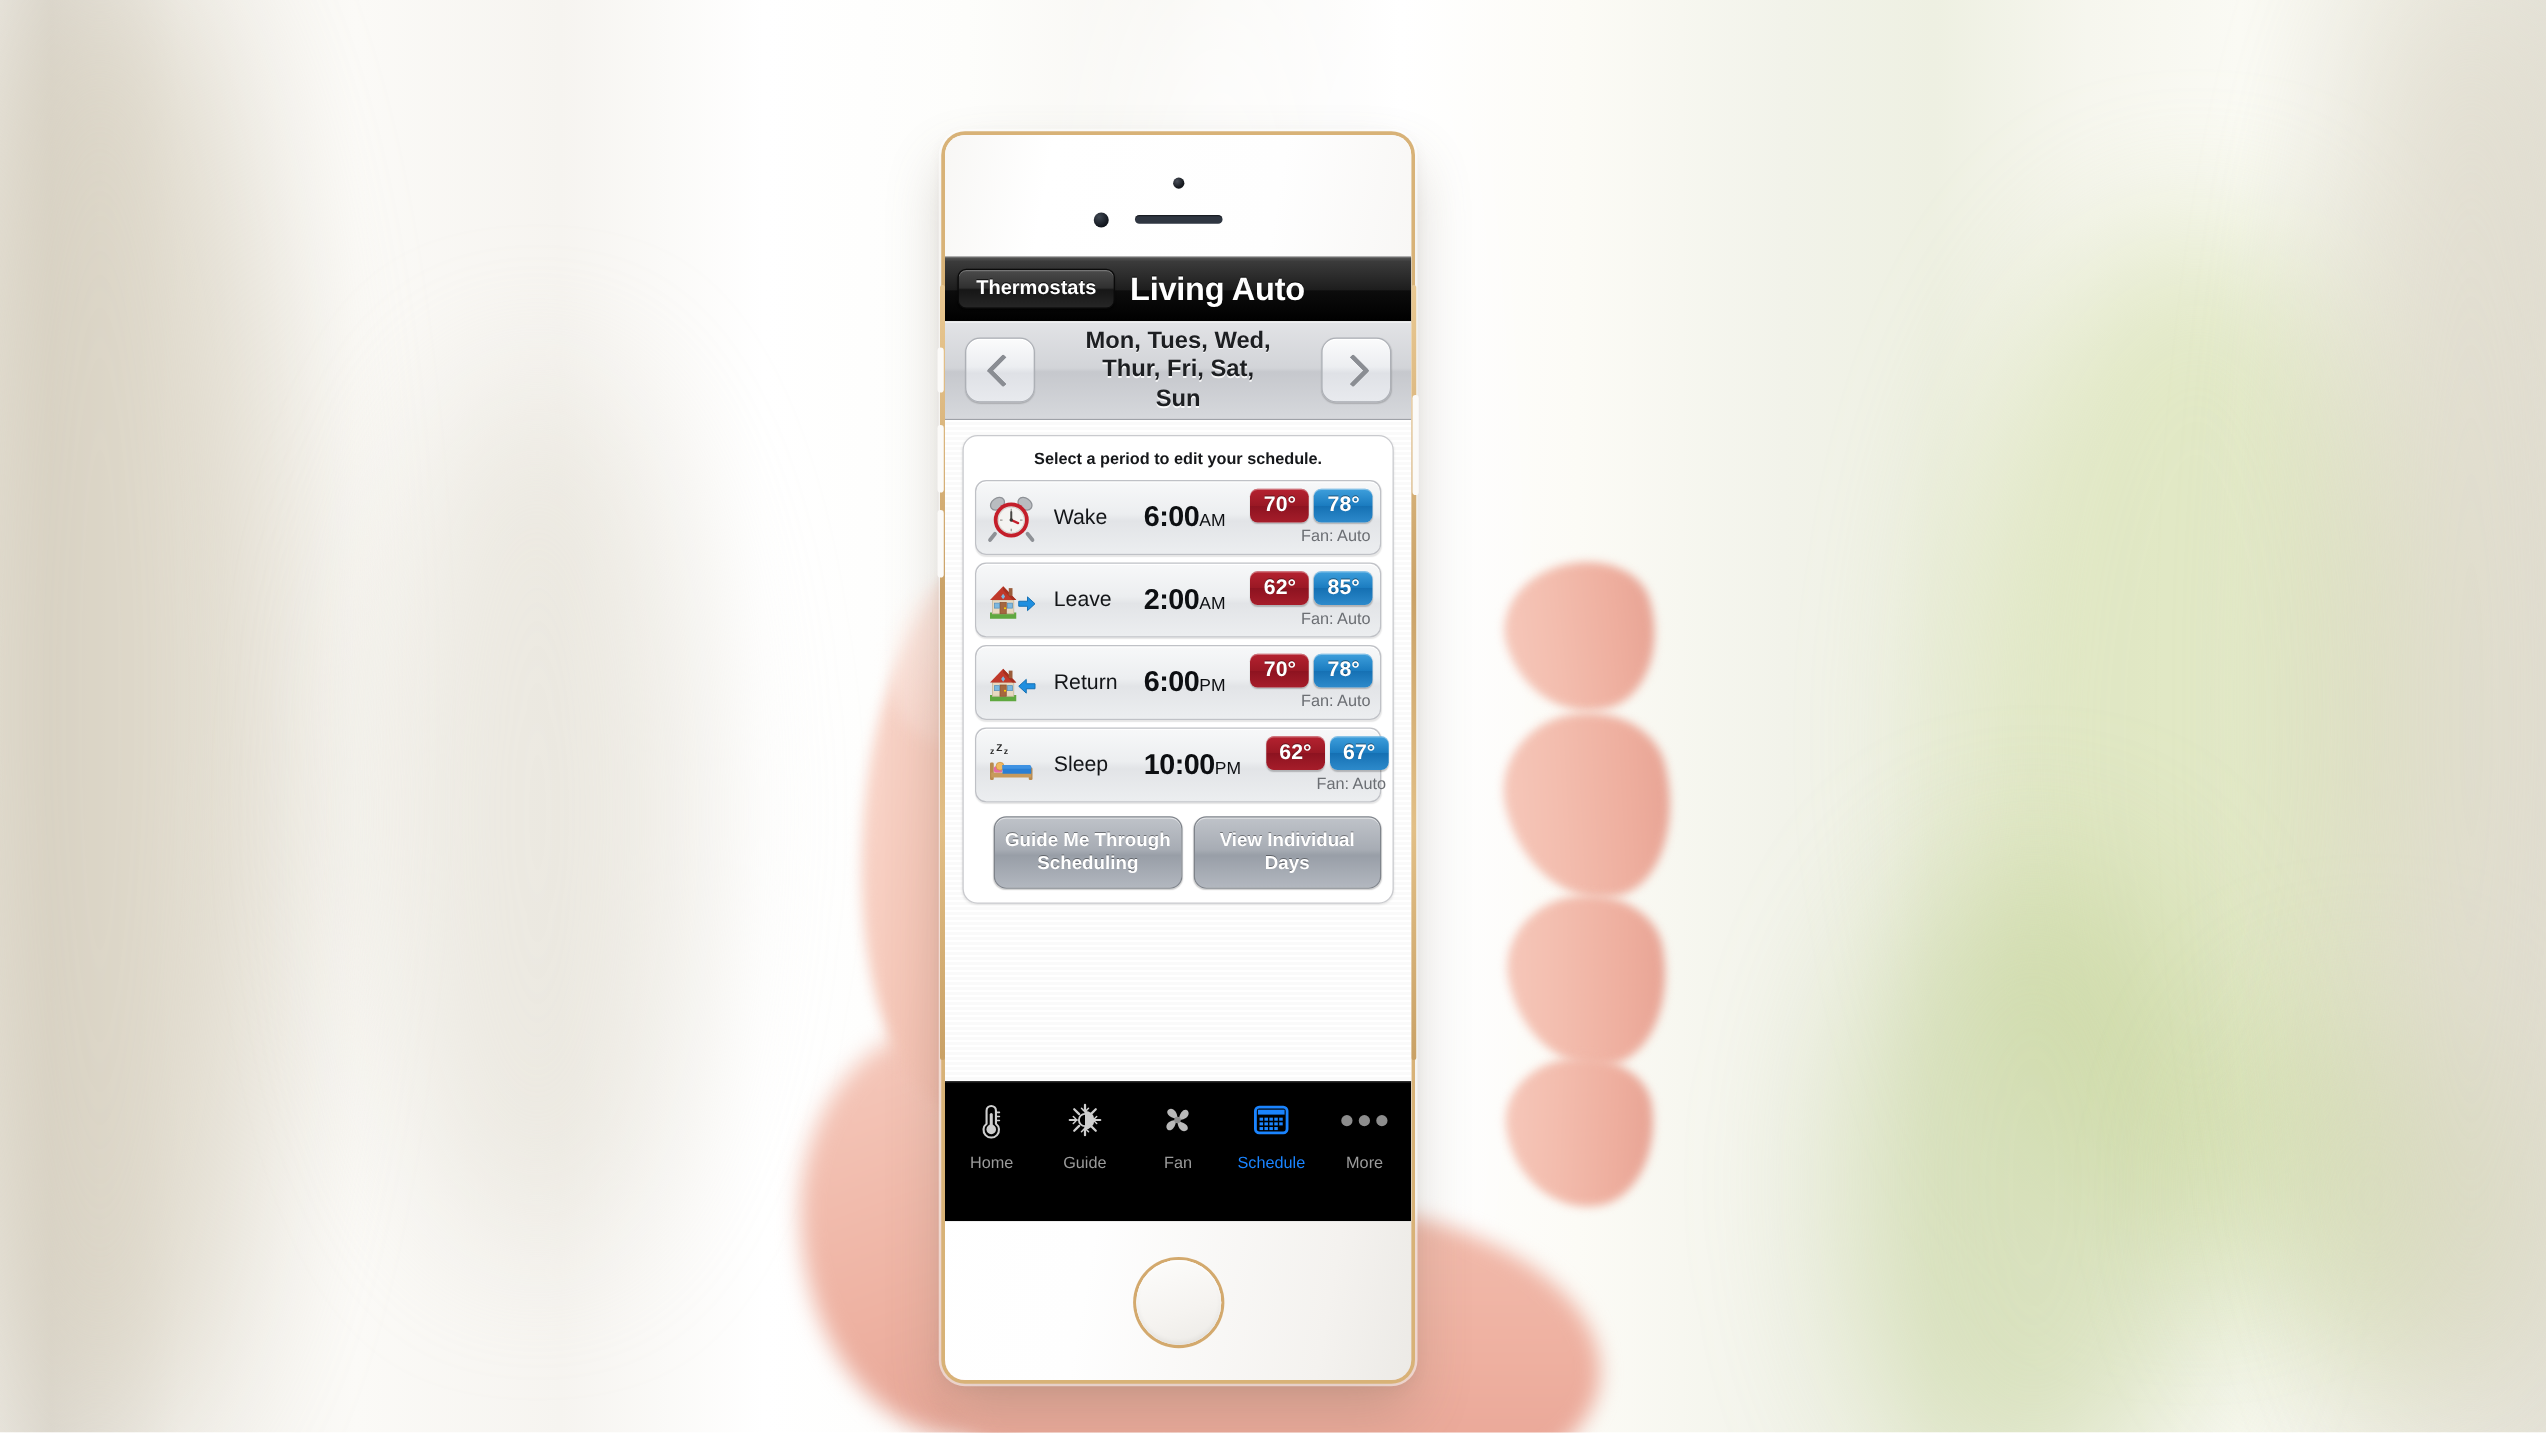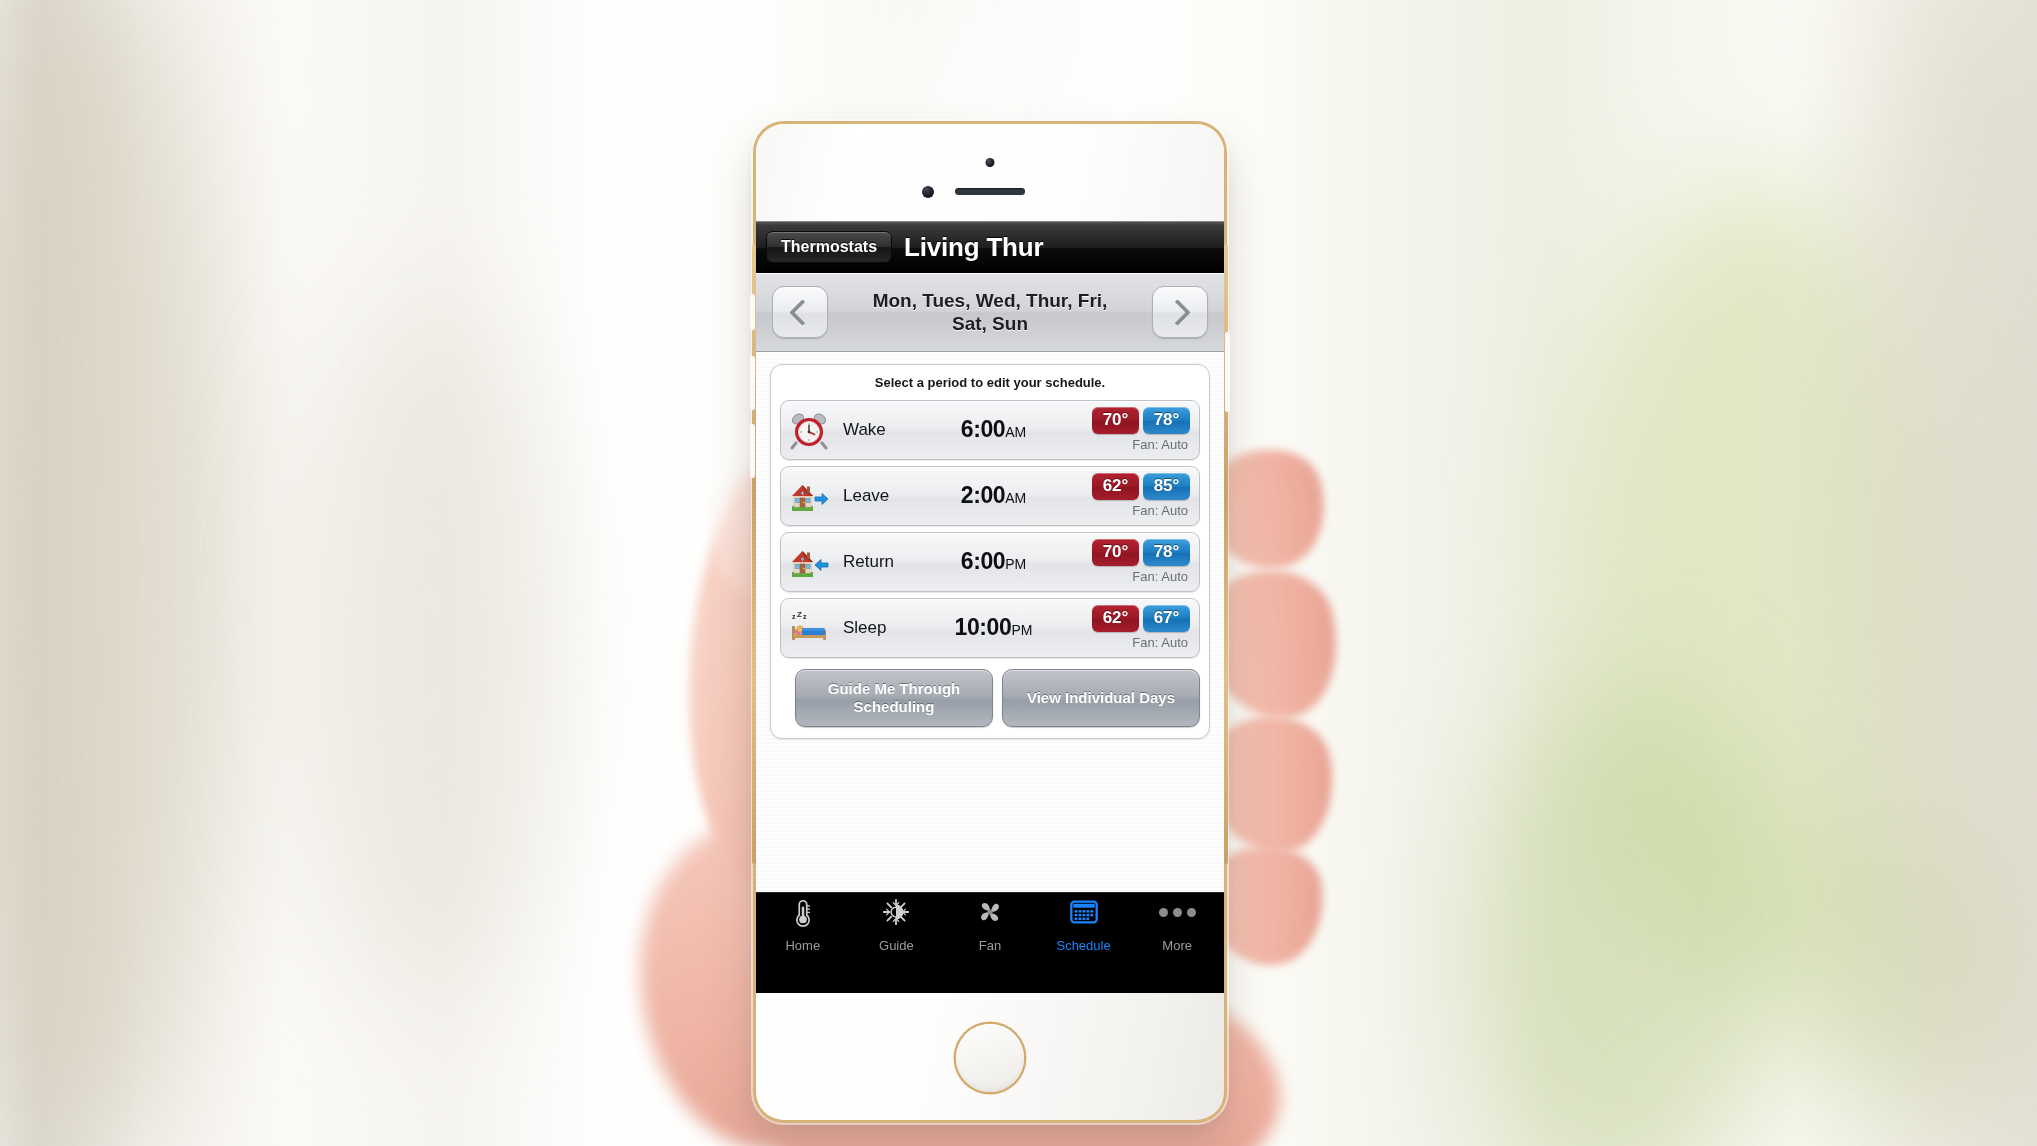--- a/index.html
+++ b/index.html
@@ -140,24 +140,24 @@
     height: 330px;
     background: linear-gradient(160deg, #f6cbbe 0%, #eeb2a2 60%, #e4a192 100%);
     border-radius: 50% 45% 40% 55% / 45% 50% 50% 55%;
     filter: blur(9px);
   }
 
   
   .phone {
     position: absolute;
     left: 756px;
-    top: 124px;
-    width: 468px;
+    top: 108px;
+    width: 373px;
     height: 996px;
-    border-radius: 28px;
+    border-radius: 16px;
     background: linear-gradient(100deg, #f8f7f5 0%, #ffffff 16%, #fefefe 50%, #f4f2ef 86%, #eceae6 100%);
     box-shadow:
       0 0 0 3px #d8b277,
       0 0 0 5px rgba(255,255,255,.55),
       0 24px 46px rgba(120, 105, 90, .30),
       0 4px 12px rgba(120, 105, 90, .18);
     z-index: 5;
   }
   .phone-gold-edge-l, .phone-gold-edge-r {
     position: absolute;
@@ -438,20 +438,21 @@
   
   .tabbar {
     position: absolute;
     left: 0;
     right: 0;
     bottom: 0;
     height: 100px;
     background: #000;
     display: flex;
     align-items: flex-start;
+    padding-top: 11px;
     border-top: 1px solid #2a2a2a;
   }
   .tab {
     flex: 1;
     display: flex;
     flex-direction: column;
     align-items: center;
     gap: 7px;
     cursor: pointer;
   }
@@ -506,21 +507,21 @@
   <div class="pwr-btn"></div>
 
   <div class="front-cam"></div>
   <div class="prox-sensor"></div>
   <div class="earpiece"></div>
 
   <div class="screen">
 
     <div class="navbar">
       <div class="back-btn">Thermostats</div>
-      <div class="nav-title">Living Thur</div>
+      <div class="nav-title">Living Auto</div>
     </div>
 
     <div class="daybar">
       <div class="arrow-btn">
         <span class="chev chev-left"></span>
       </div>
       <div class="day-label">Mon, Tues, Wed, Thur, Fri, Sat, Sun</div>
       <div class="arrow-btn">
         <span class="chev chev-right"></span>
       </div>

